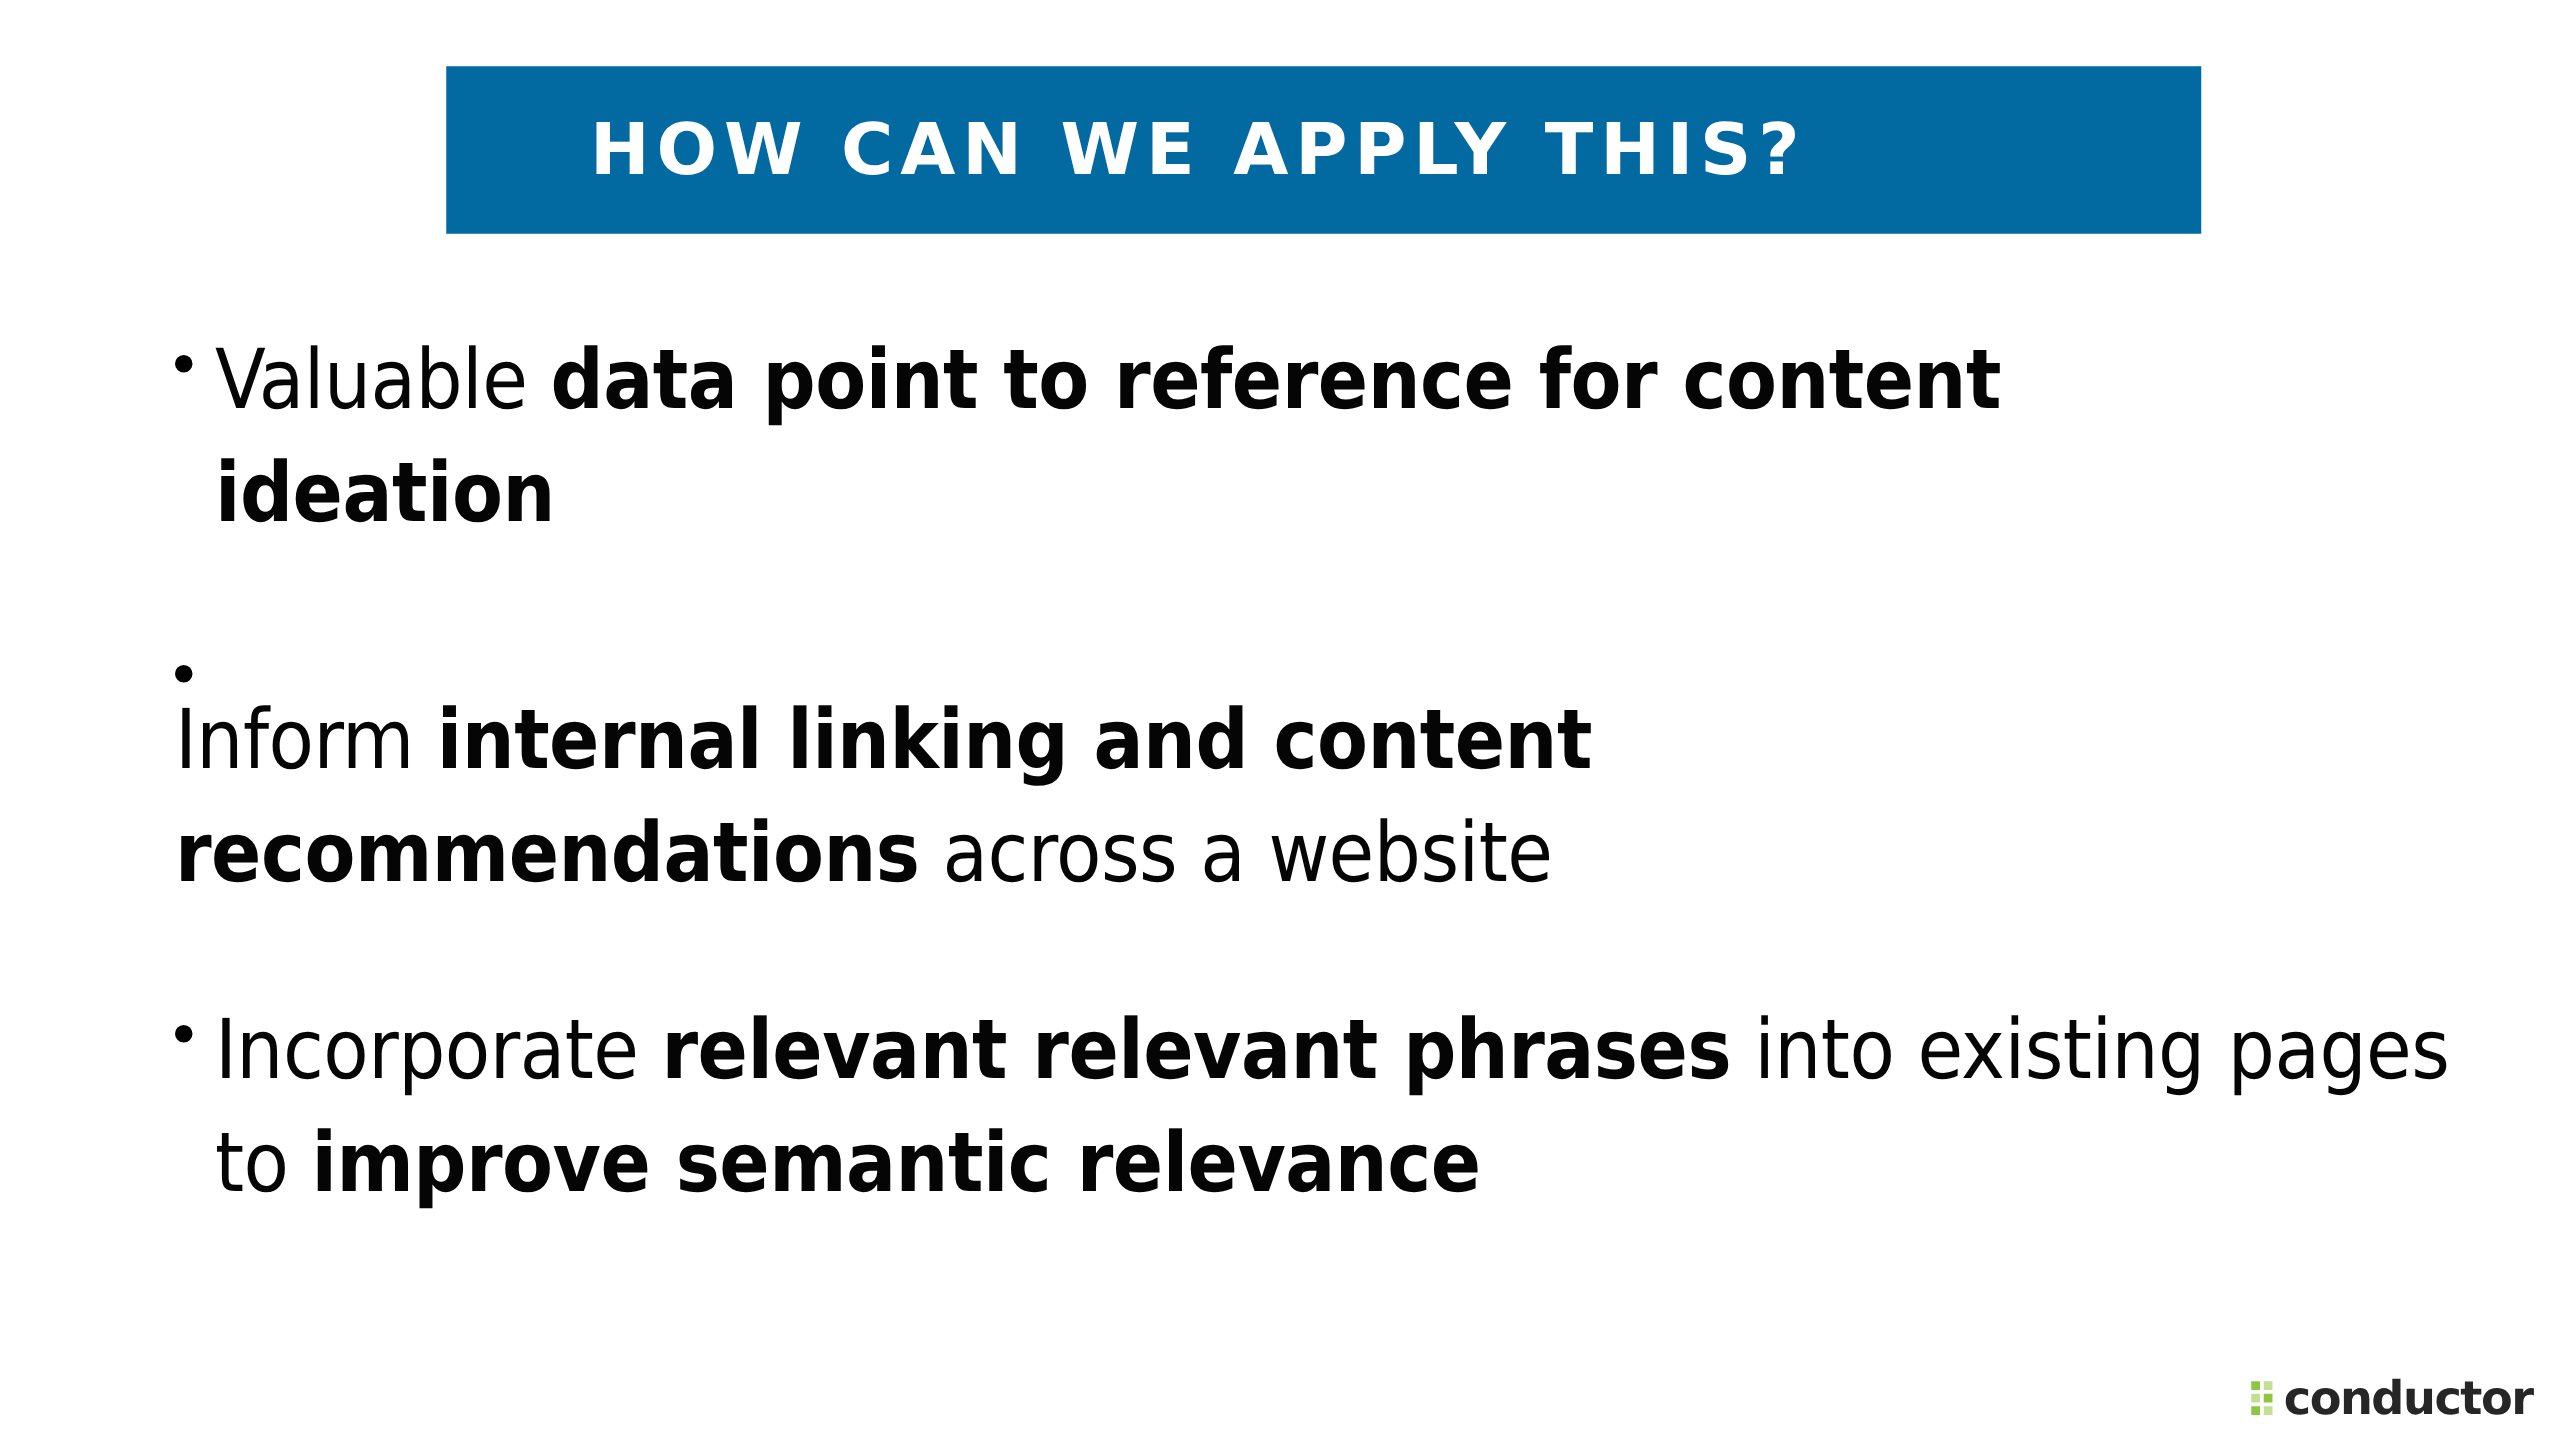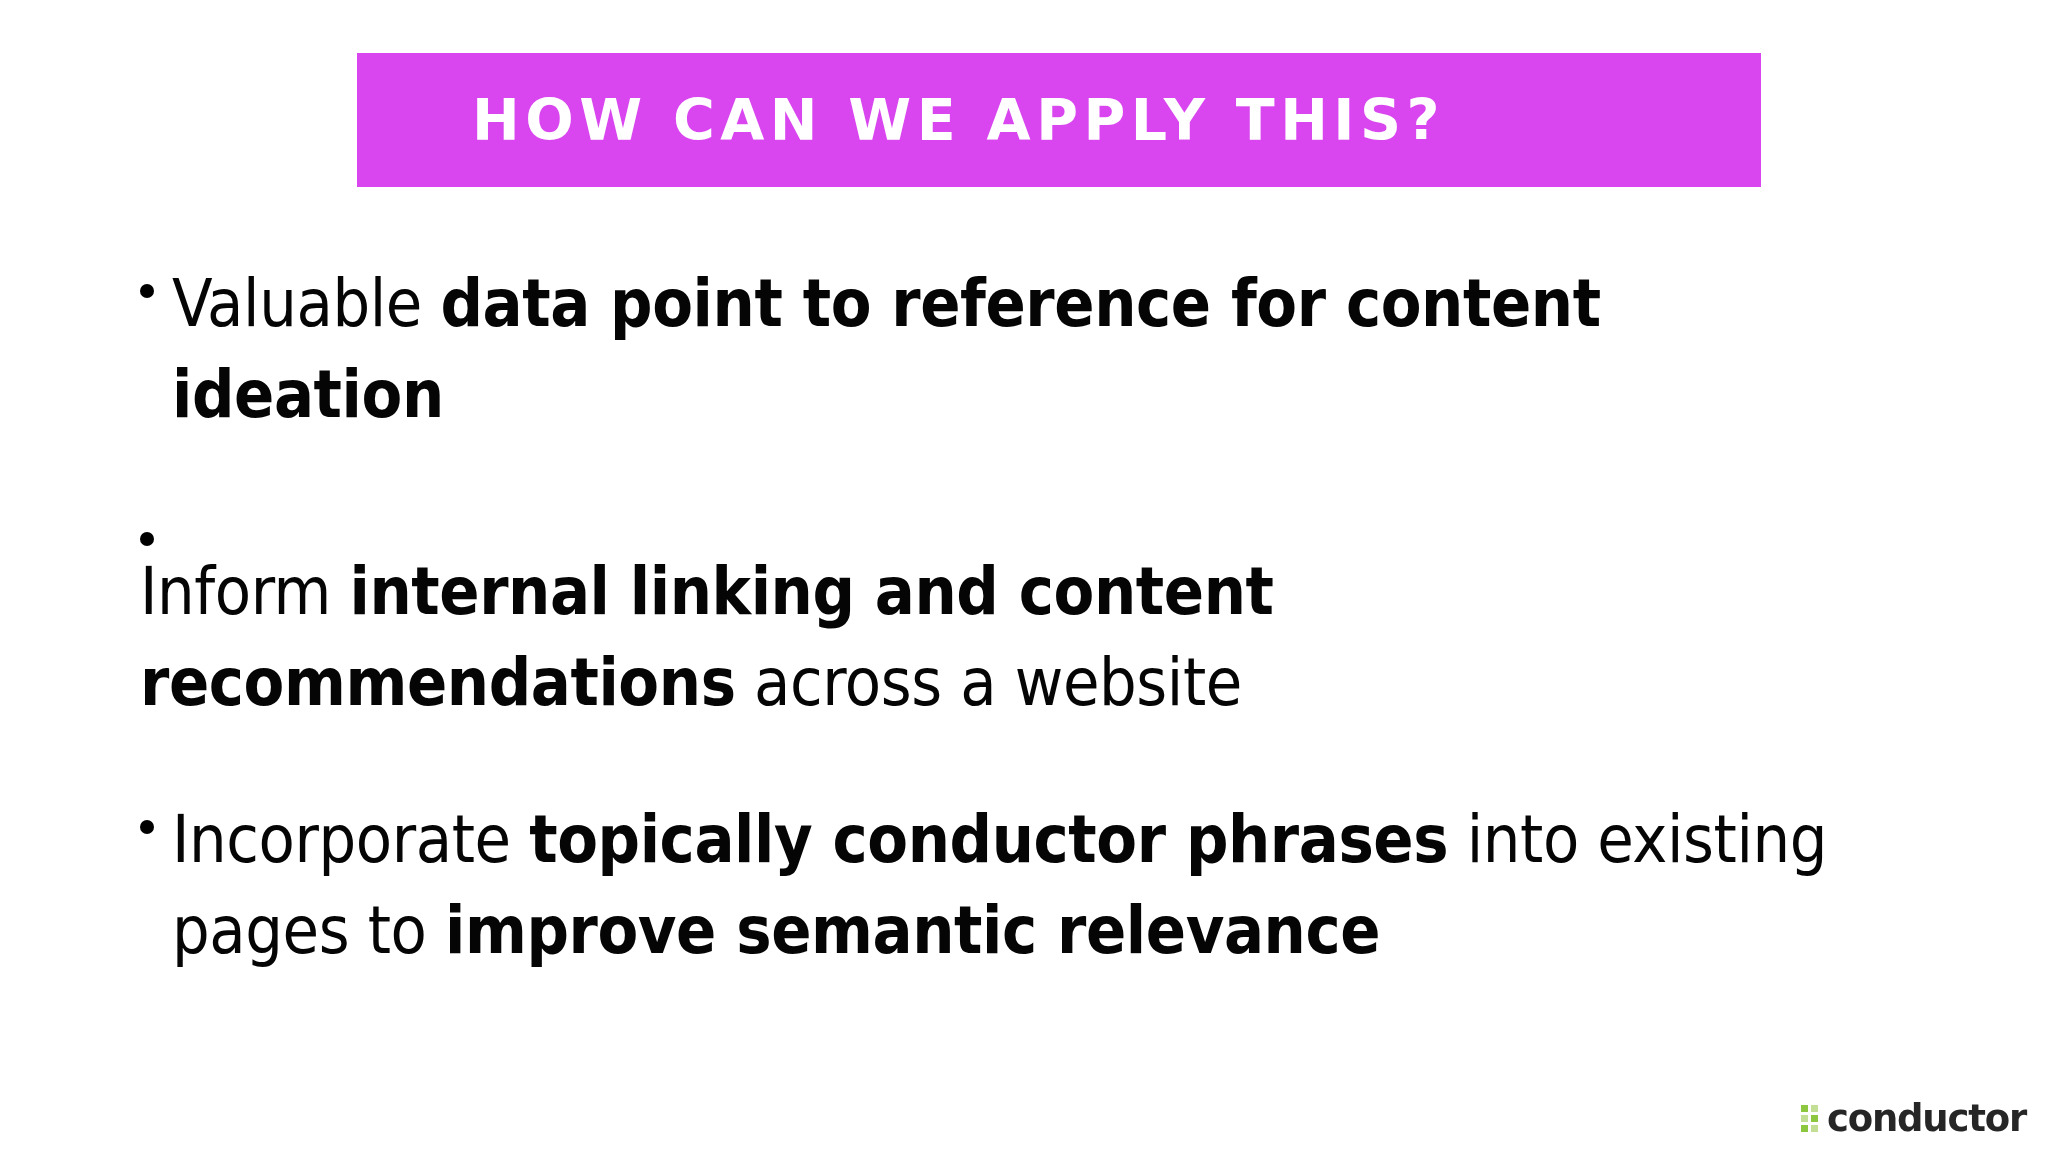--- a/index.html
+++ b/index.html
@@ -19,21 +19,21 @@
     font-family:"Liberation Sans", sans-serif;
   }
 
   
   .title-banner {
     position:absolute;
     left:357px;
     top:53px;
     width:1404px;
     height:134px;
-    background:#d946ef;
+    background:#0369a1;
     display:flex;
     align-items:center;
   }
 
   .title-text {
     margin-left:115px;
     color:#ffffff;
     font-family:"DejaVu Sans", sans-serif;
     font-weight:700;
     font-size:57px;
@@ -158,21 +158,21 @@
     <div class="bullet-item b2">
       <div class="bullet-dot"><span></span></div>
       <div class="bullet-body">
         <span class="reg">Inform </span><b>internal linking and content recommendations</b><span class="reg"> across a website</span>
       </div>
     </div>
 
     <div class="bullet-item b3">
       <div class="bullet-dot"><span></span></div>
       <div class="bullet-body">
-        <span class="reg">Incorporate </span><b>topically conductor phrases</b><span class="reg"> into existing pages to </span><b>improve semantic relevance</b>
+        <span class="reg">Incorporate </span><b>relevant relevant phrases</b><span class="reg"> into existing pages to </span><b>improve semantic relevance</b>
       </div>
     </div>
 
   </div>
 
   <div class="handle">@RoryT1</div>
 
   <div class="logo">
     <div class="logo-mark">
       <i></i>

